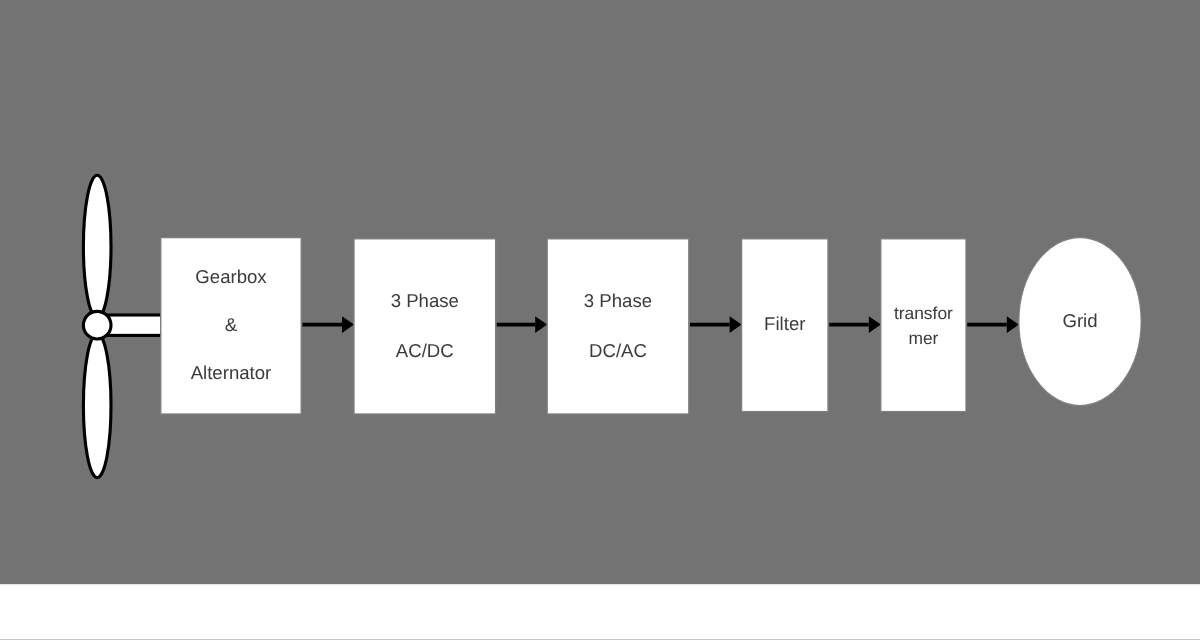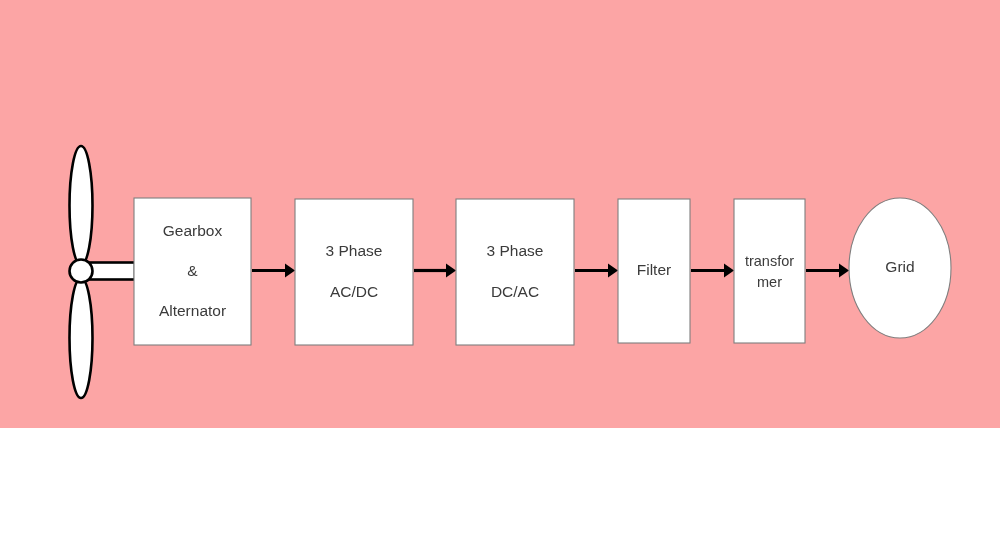--- a/index.html
+++ b/index.html
@@ -7,22 +7,22 @@
     margin: 0;
     padding: 0;
     background: #ffffff;
   }
   body {
     font-family: "Liberation Sans", sans-serif;
   }
   #diagram-canvas {
     position: relative;
     width: 1000px;
-    height: 428px;
-    background: #fca5a5;
+    height: 487px;
+    background: #737373;
     overflow: hidden;
   }
   #diagram-svg {
     position: absolute;
     top: 0;
     left: 0;
     width: 1000px;
     height: 533px;
   }
   .block-rect {

